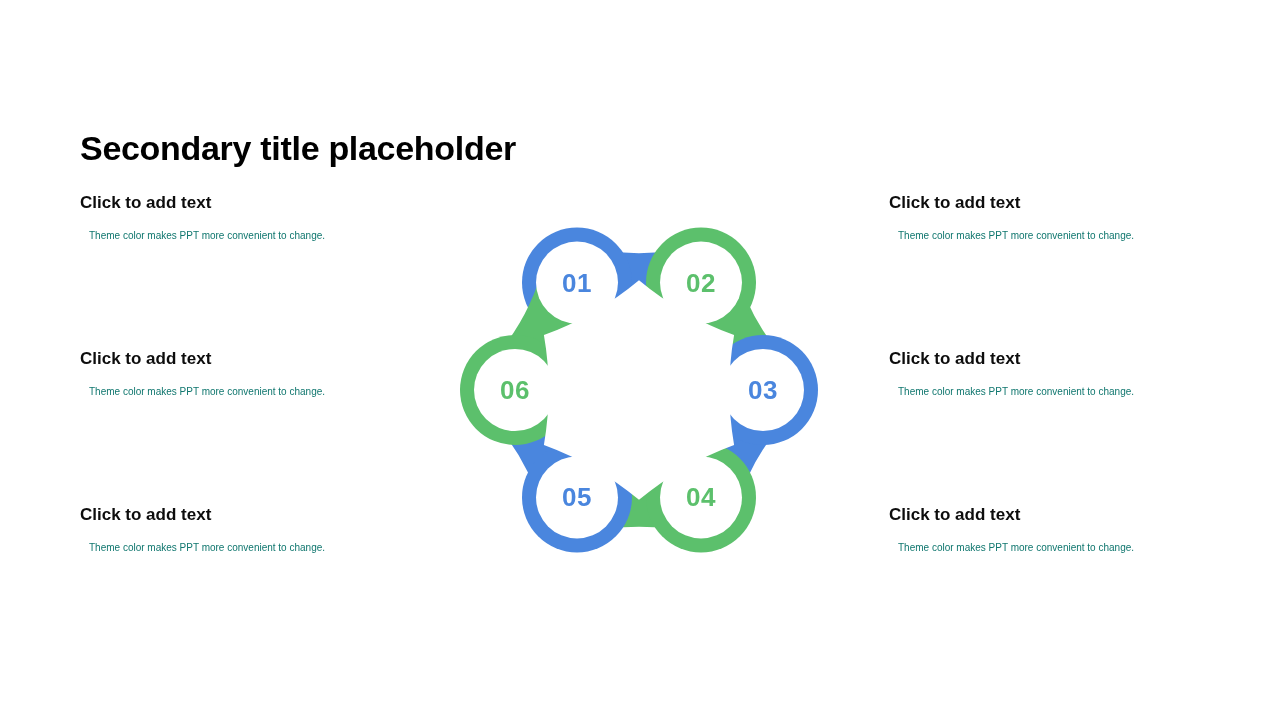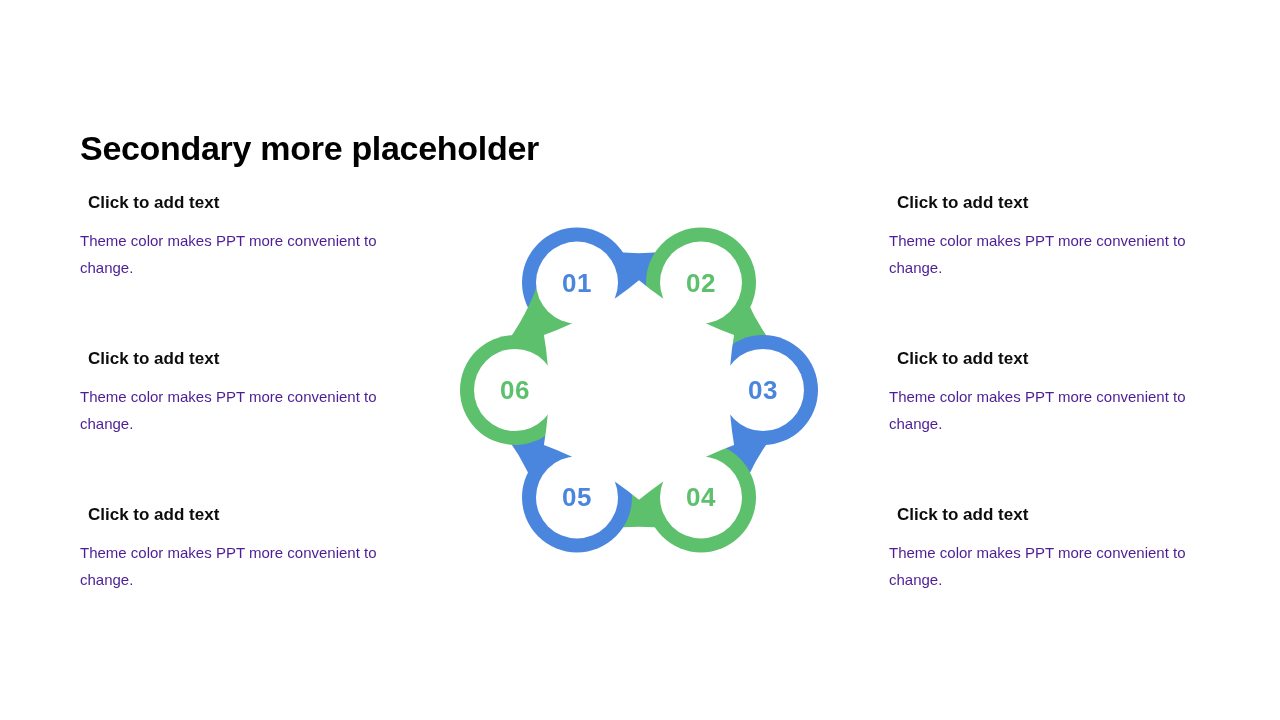--- a/index.html
+++ b/index.html
@@ -29,28 +29,28 @@
 
   
   .text-block {
     position: absolute;
     width: 320px;
   }
   .text-block .tb-heading {
     font-size: 17px;
     font-weight: bold;
     color: #0d0d0d;
-    margin: 0 0 14px 8px;
+    margin: 0 0 14px 0;
     line-height: 1.15;
   }
   .text-block .tb-body {
-    font-size: 15px;
-    color: #4c1d95;
+    font-size: 10px;
+    color: #0f766e;
     line-height: 1.85;
-    margin: 0;
+    margin: 9px;
   }
 
   .tb-left  { left: 80px; }
   .tb-right { left: 889px; }
 
   .tb-row1 { top: 193px; }
   .tb-row2 { top: 349px; }
   .tb-row3 { top: 505px; }
 
   
@@ -70,21 +70,21 @@
   .node-number {
     font-family: "Liberation Sans", sans-serif;
     font-size: 26px;
     font-weight: bold;
     letter-spacing: 0.5px;
   }
 </style>
 </head>
 <body>
 
-<div id="slide-title">Secondary more placeholder</div>
+<div id="slide-title">Secondary title placeholder</div>
 
 <div class="text-block tb-left tb-row1">
   <p class="tb-heading">Click to add text</p>
   <p class="tb-body">Theme color makes PPT more convenient to change.</p>
 </div>
 
 <div class="text-block tb-left tb-row2">
   <p class="tb-heading">Click to add text</p>
   <p class="tb-body">Theme color makes PPT more convenient to change.</p>
 </div>

